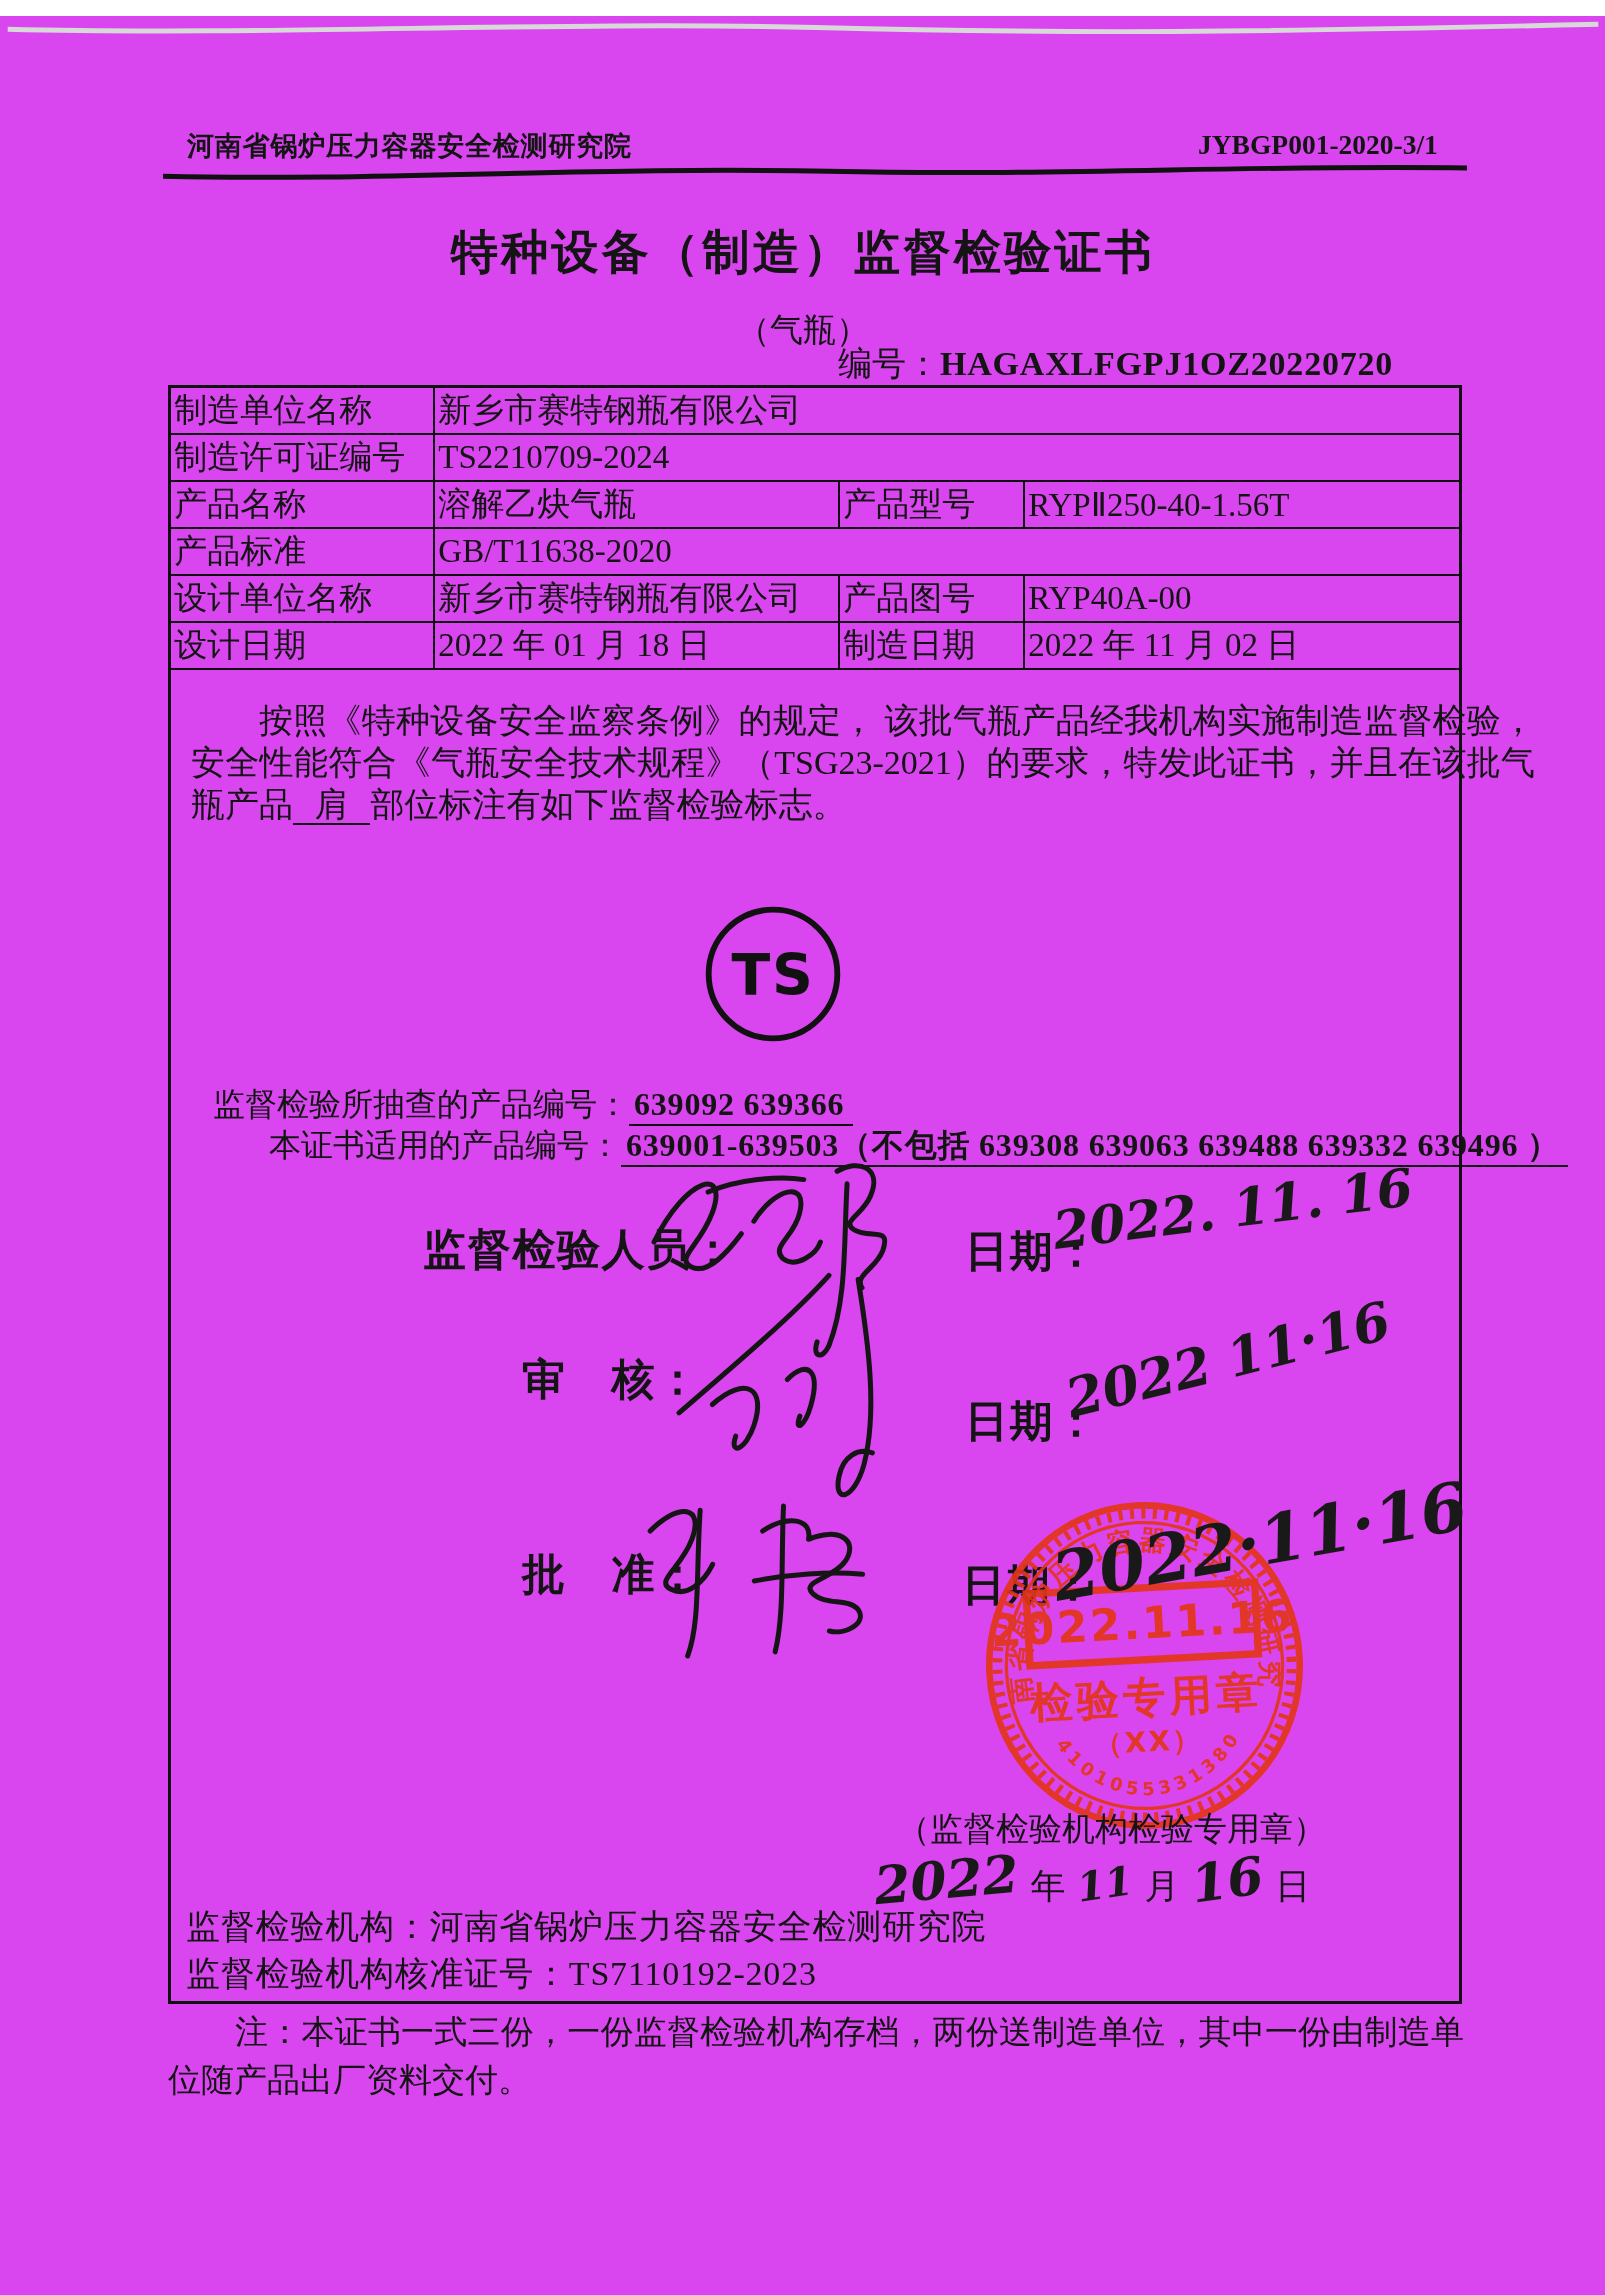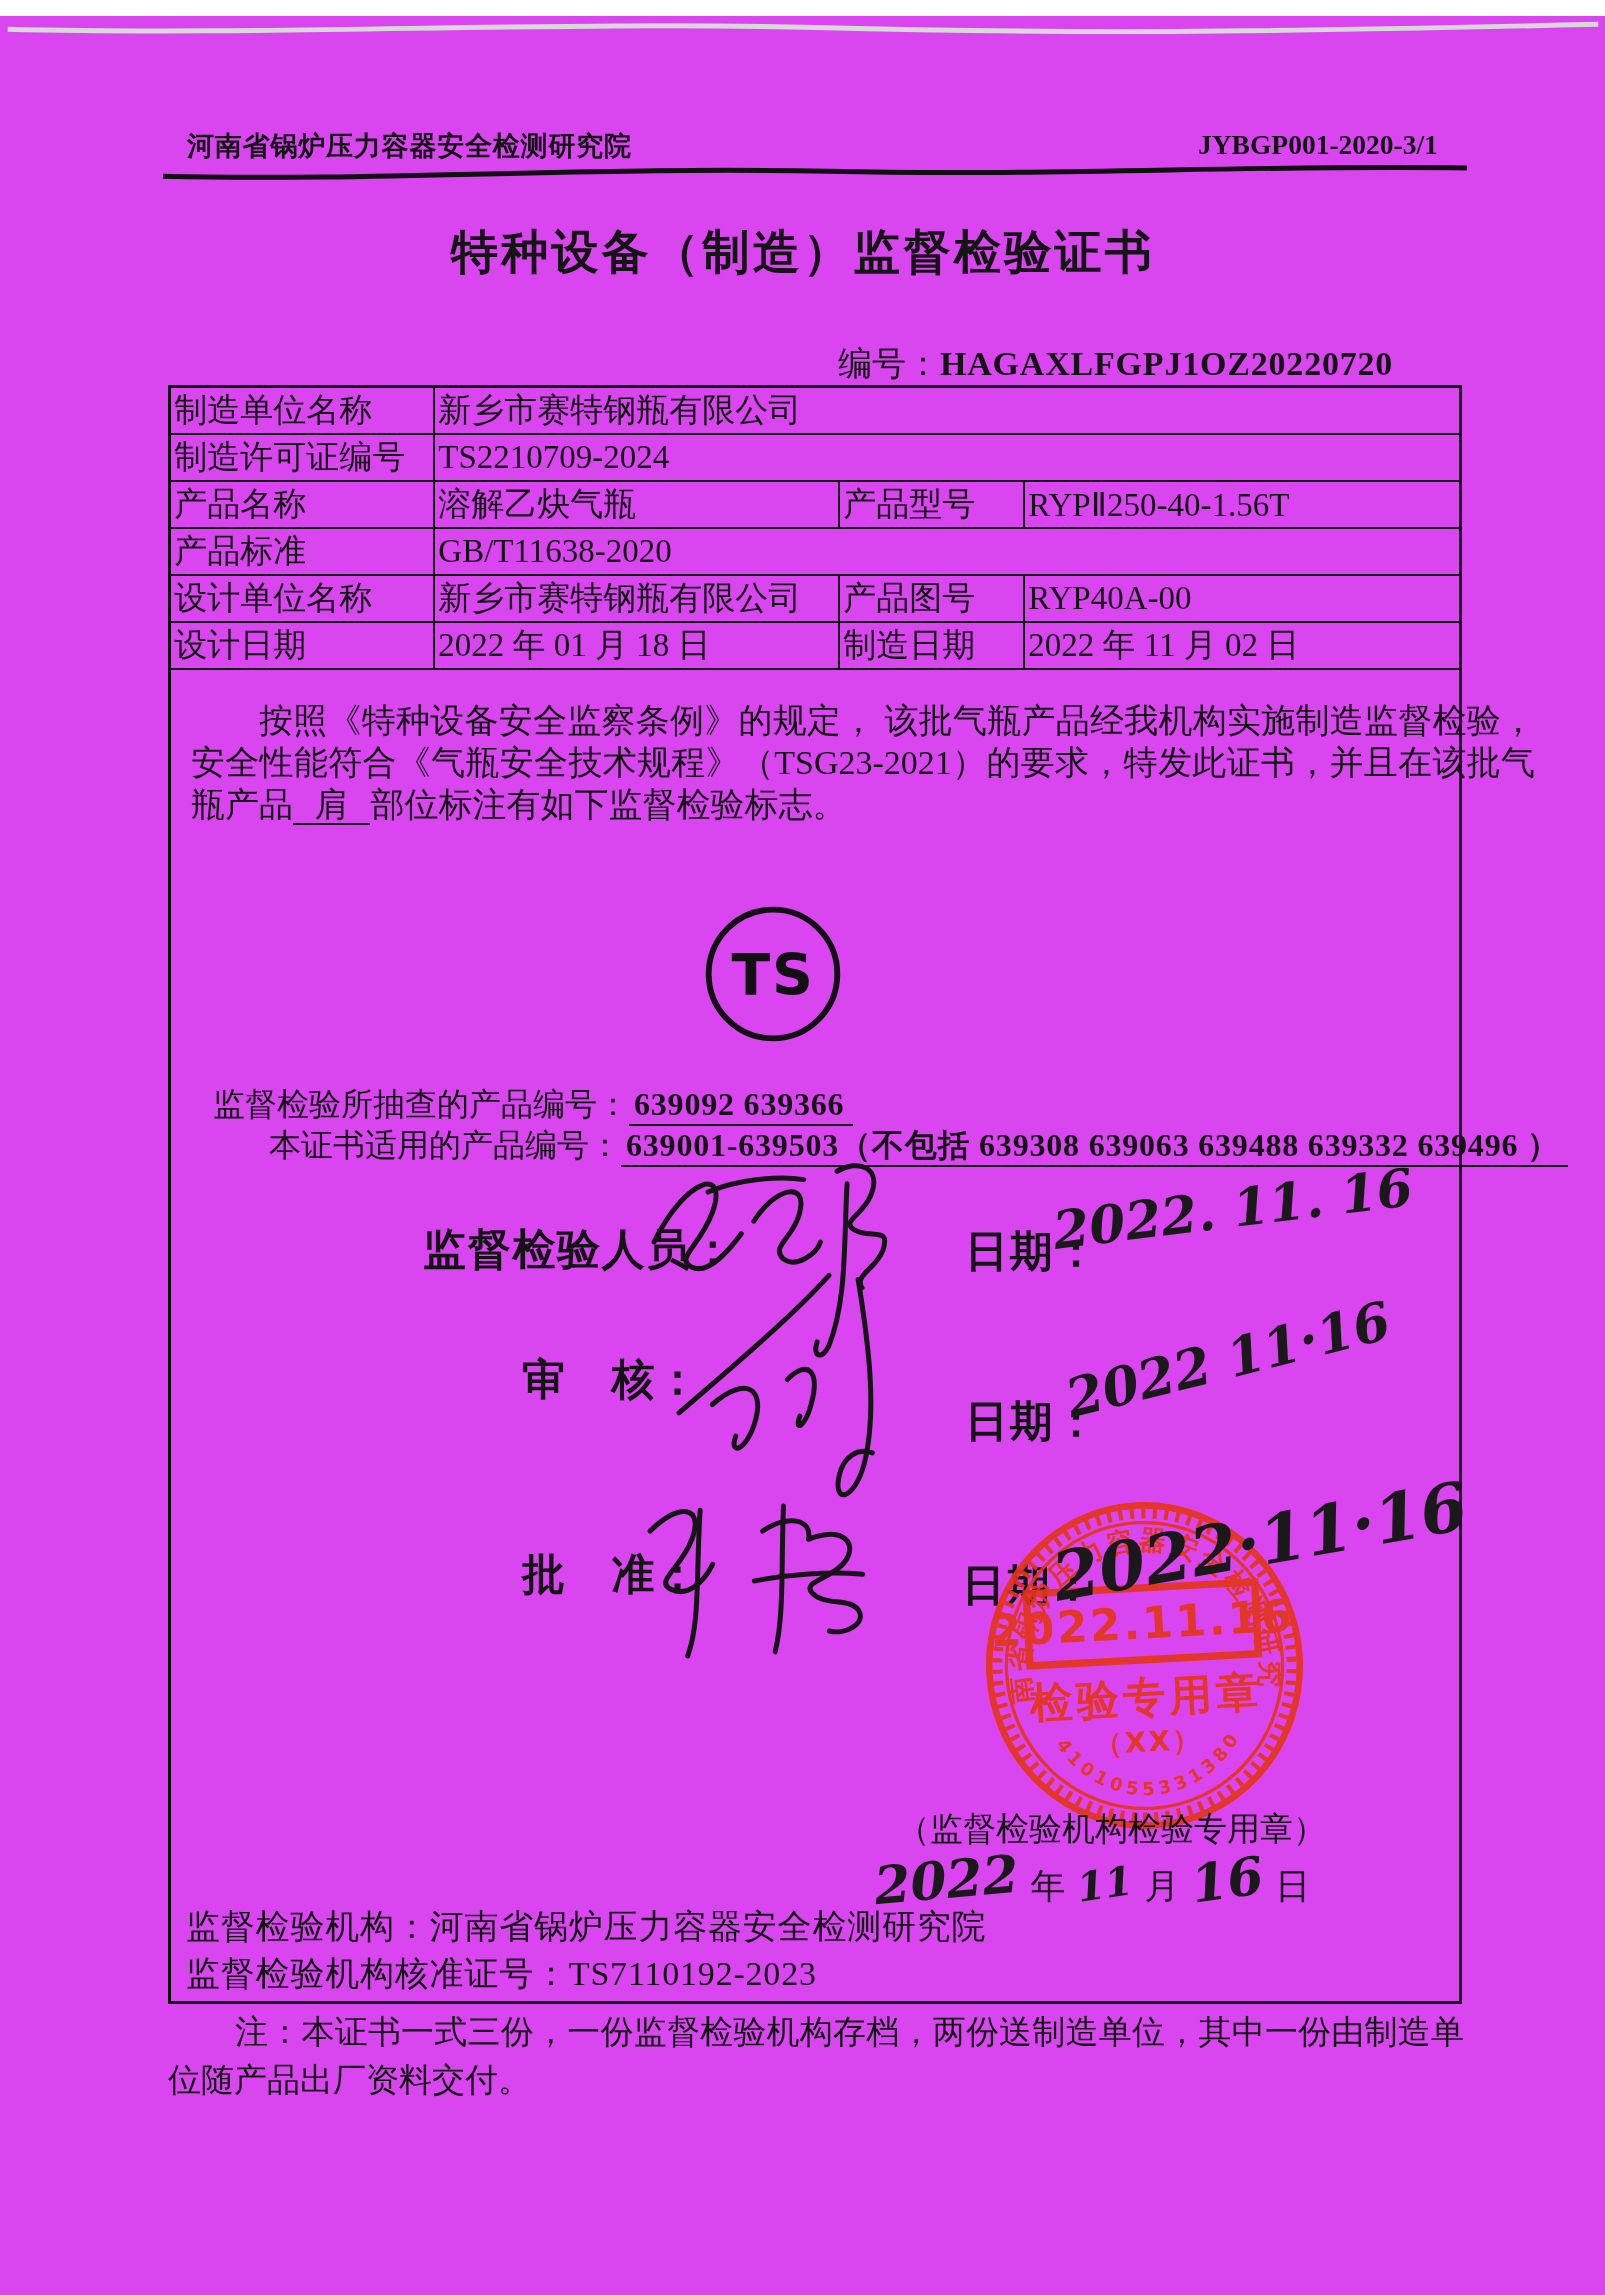--- a/index.html
+++ b/index.html
@@ -47,20 +47,21 @@
     <path d="M0 16 C 320 24, 660 6, 980 14 S 1500 20, 1928 10" stroke="#d8d8d8" stroke-width="6" fill="none"></path>
   </svg>
 
   <div class="abs hdr-org">河南省锅炉压力容器安全检测研究院</div>
   <div class="abs hdr-code">JYBGP001-2020-3/1</div>
   <svg class="abs" style="left:163px;top:142px;" width="1304" height="25" viewBox="0 0 1566 30">
     <path d="M0 22 C 260 28, 520 10, 800 16 S 1300 8, 1566 12" stroke="#101010" stroke-width="6" fill="none"></path>
   </svg>
 
   <div class="abs title">特种设备（制造）监督检验证书</div>
+  <div class="abs subtitle">（气瓶）</div>
   <div class="abs certno">
     <span>编号：</span><span style="font-weight:bold;letter-spacing:0.8px;">HAGAXLFGPJ1OZ20220720</span>
   </div>
 
   <div class="abs box">
 
     <table class="grid">
       <colgroup>
           <col style="width:263px">
           <col style="width:405px">

